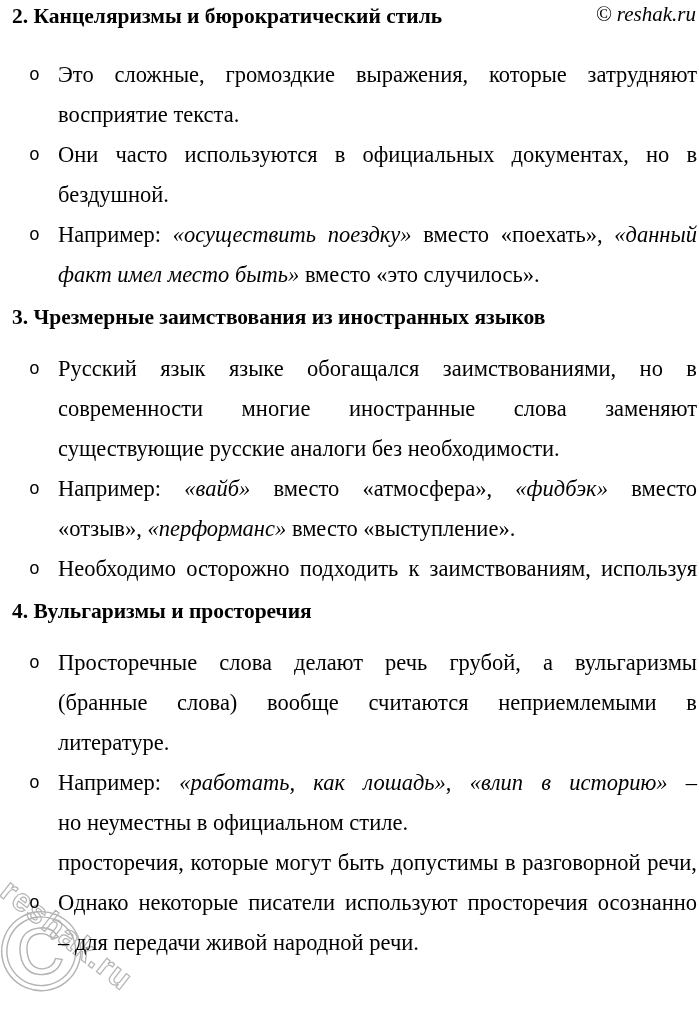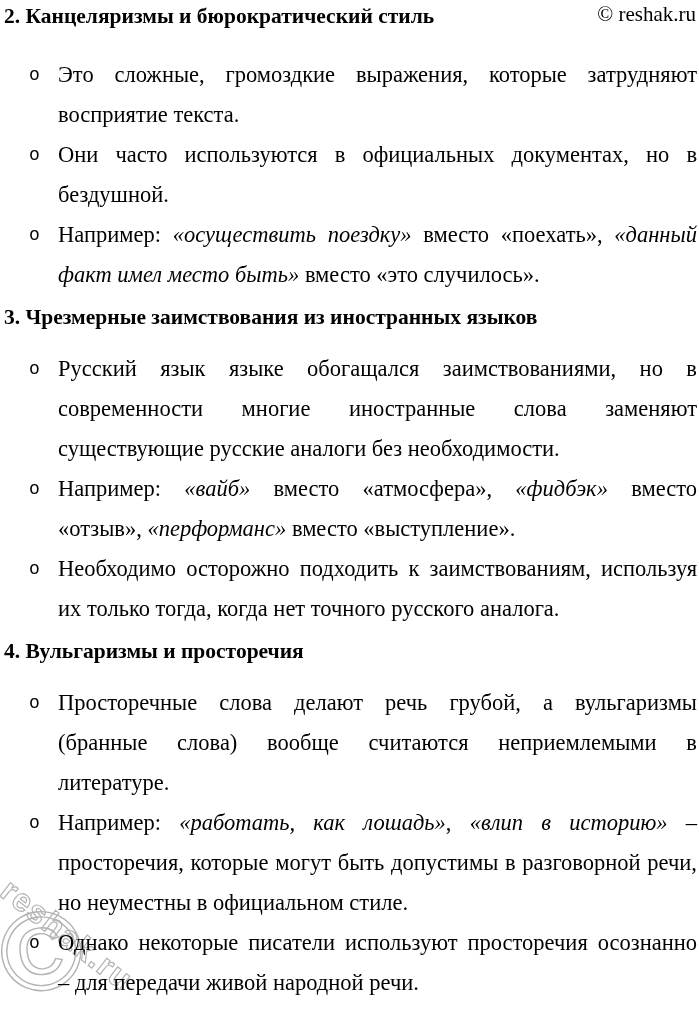--- a/index.html
+++ b/index.html
@@ -13,31 +13,32 @@
     font-family: "Liberation Serif", "DejaVu Serif", serif;
   }
   .copyright {
     position: absolute;
     top: 1px;
     right: 3px;
     font-size: 21px;
     line-height: 26px;
     z-index: 2;
     white-space: nowrap;
+    font-style: italic;
   }
   .content {
     position: relative;
     z-index: 1;
     padding: 0 2px 0 0;
   }
   .section-heading {
     font-weight: bold;
     font-size: 21.5px;
     line-height: 28px;
-    margin: 8px 0 0 4px;
+    margin: 8px 0 0 12px;
   }
   .section-heading.first { margin-top: 2px; }
   .bullet-list {
     list-style: none;
     margin: 18px 0 0 0;
     padding: 0;
   }
   .bullet-list.first { margin-top: 25px; }
   .bullet-item {
     position: relative;
@@ -134,36 +135,35 @@
           <div class="line last"><span>существующие русские аналоги без необходимости.</span></div>
         </li>
         <li class="bullet-item">
           <span class="marker">o</span>
           <div class="line"><span>Например: </span><em>«вайб»</em><span> вместо «атмосфера», </span><em>«фидбэк»</em><span> вместо</span></div>
           <div class="line last"><span>«отзыв», </span><em>«перформанс»</em><span> вместо «выступление».</span></div>
         </li>
         <li class="bullet-item">
           <span class="marker">o</span>
           <div class="line"><span>Необходимо осторожно подходить к заимствованиям, используя</span></div>
-          <div class="line last"><span>их только тогда, когда нет точного русского аналога.</span></div>
         </li>
       </ul>
       <h2 class="section-heading">4. Вульгаризмы и просторечия</h2>
       <ul class="bullet-list">
         <li class="bullet-item">
           <span class="marker">o</span>
           <div class="line"><span>Просторечные слова делают речь грубой, а вульгаризмы</span></div>
           <div class="line"><span>(бранные слова) вообще считаются неприемлемыми в</span></div>
           <div class="line last"><span>литературе.</span></div>
         </li>
         <li class="bullet-item">
           <span class="marker">o</span>
           <div class="line"><span>Например: </span><em>«работать, как лошадь»</em><span>, </span><em>«влип в историю»</em><span> –</span></div>
+          <div class="line last"><span>но неуместны в официальном стиле.</span></div>
           <div class="line"><span>просторечия, которые могут быть допустимы в разговорной речи,</span></div>
-          <div class="line last"><span>но неуместны в официальном стиле.</span></div>
         </li>
         <li class="bullet-item">
           <span class="marker">o</span>
           <div class="line"><span>Однако некоторые писатели используют просторечия осознанно</span></div>
           <div class="line last"><span>– для передачи живой народной речи.</span></div>
         </li>
       </ul>
     </div>
 </div>
 

